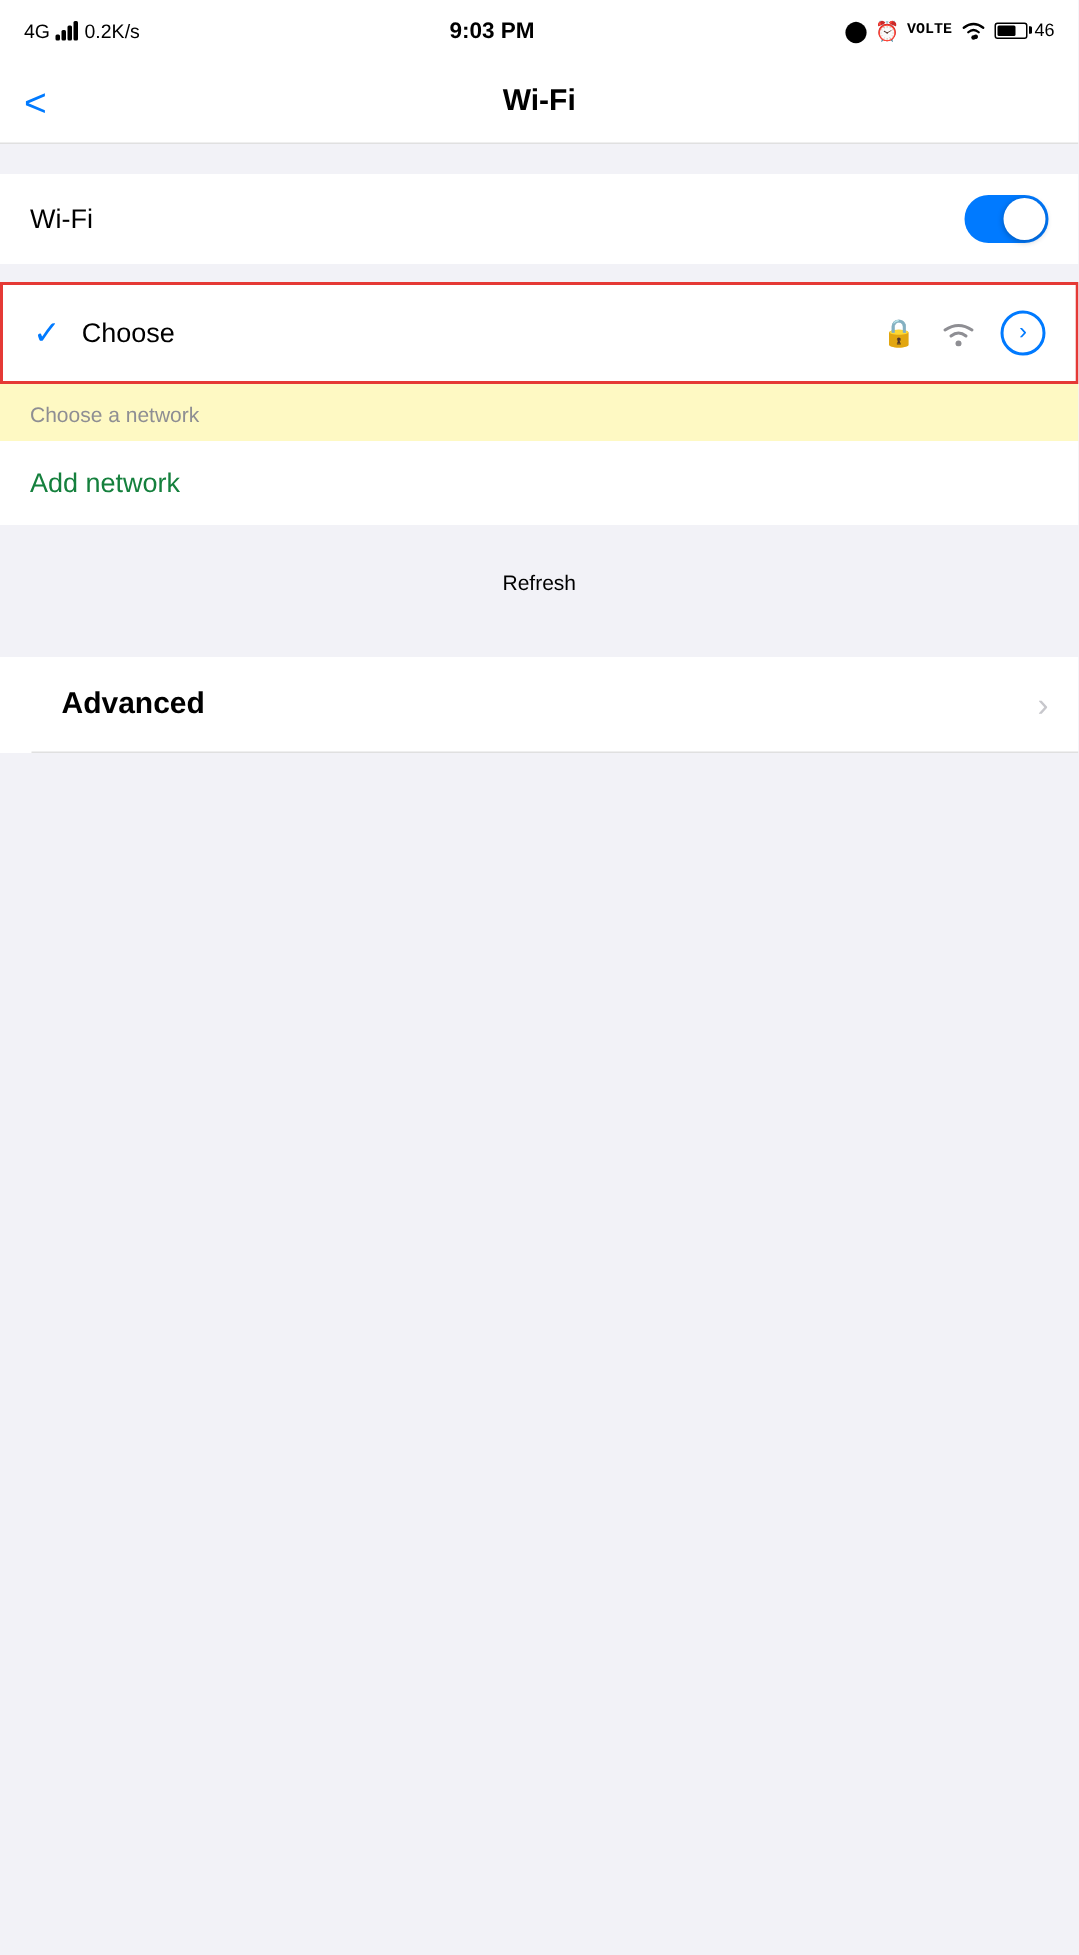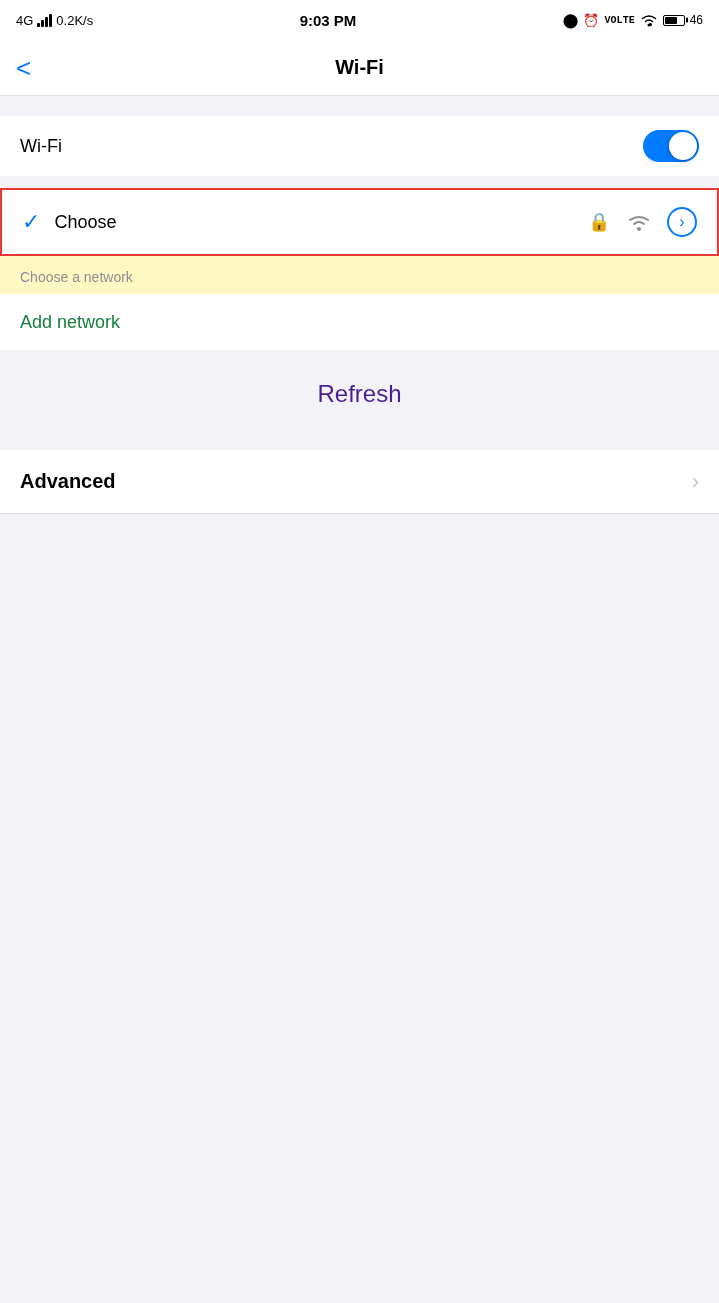--- a/index.html
+++ b/index.html
@@ -208,38 +208,39 @@
 
     
     .refresh-section {
       background: #f2f2f7;
       display: flex;
       align-items: center;
       justify-content: center;
       padding: 30px 0;
     }
     .refresh-text {
-      font-size: 24px;
-      color: #4c1d95;
+      font-size: 14px;
+      color: #000000;
       cursor: pointer;
     }
 
     
     .advanced-section {
       background: #ffffff;
       margin-top: 12px;
     }
     .advanced-row {
       display: flex;
       align-items: center;
       justify-content: space-between;
       padding: 16px 20px;
       height: 64px;
       border-bottom: 1px solid #e0e0e0;
       cursor: pointer;
+      margin-left: 21px;
     }
     .advanced-label {
       font-size: 20px;
       font-weight: 600;
       color: #000;
     }
     .chevron-right {
       color: #c7c7cc;
       font-size: 22px;
     }

